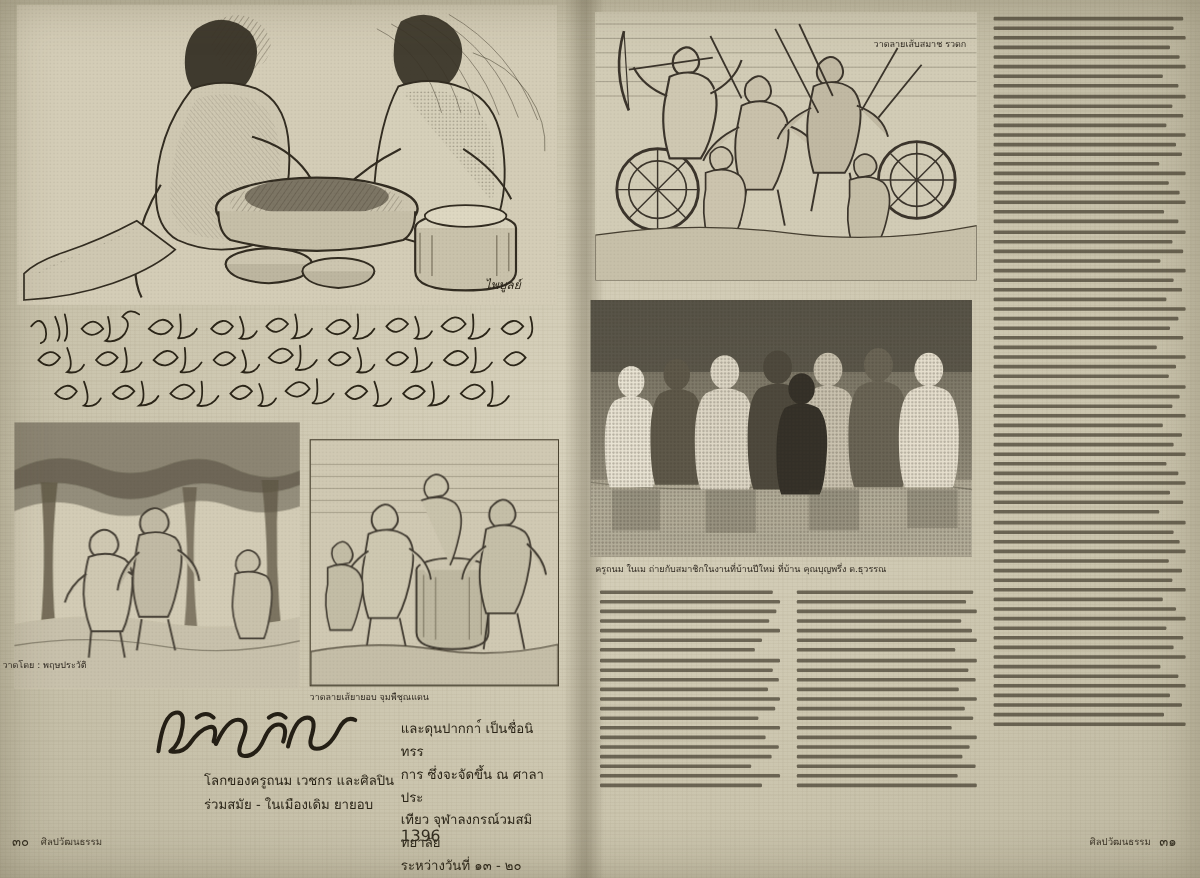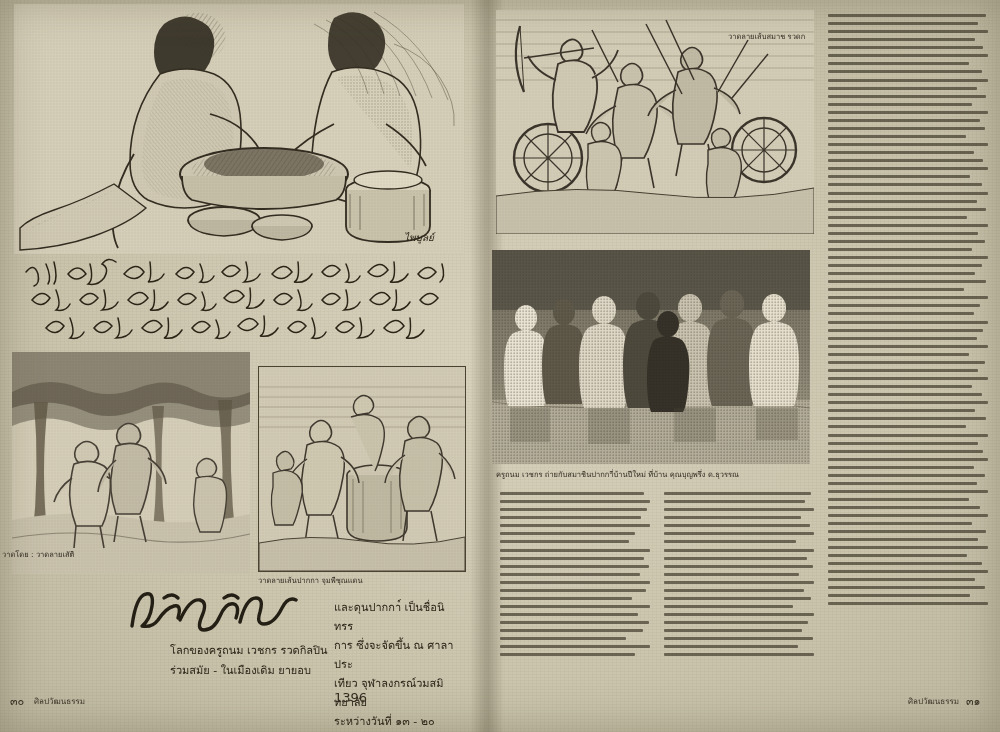--- a/index.html
+++ b/index.html
@@ -206,21 +206,21 @@
           <path d="M104 108 q-16 14 -18 32 M136 106 q16 10 18 26"></path>
         </g>
         <g stroke="#2e2820" stroke-width="1.4" fill="#c8c1ab">
           <path d="M186 112 q8 -10 16 -2 q6 8 -2 14 l-12 2 q-6 -6 -2 -14z"></path>
           <path d="M184 126 q14 -4 26 2 q6 6 4 24 q-2 18 -6 28 l-20 0 q-8 -20 -6 -34z"></path>
         </g>
       </g>
       <rect width="238" height="222" fill="url(#dots)" opacity=".2"></rect>
     </svg>
   </div>
-  <div class="rotcap" style="left:2px;top:548px;width:120px;">วาดโดย : วาดลายเสัติ</div>
+  <div class="rotcap" style="left:2px;top:548px;width:120px;">วาดโดย : พฤษประวัติ</div>
 
   <div class="art" style="left:258px;top:366px;width:206px;height:204px;border:1.5px solid #4a4331;">
     <svg class="ink" viewBox="0 0 206 204" preserveAspectRatio="none">
       <rect width="206" height="204" fill="#d0c9b3"></rect>
       <g opacity=".9">
 
         <g opacity=".35" stroke="#3a3326" stroke-width=".7">
           <path d="M0 20 h206 M0 30 h206 M0 40 h206 M0 50 h206 M0 60 h206"></path>
         </g>
 
@@ -247,34 +247,34 @@
         <g stroke="#2e2820" stroke-width="1.3" fill="#c2bba5">
           <path d="M18 90 q8 -10 14 -2 q6 8 0 14 l-10 2 q-6 -6 -4 -14z"></path>
           <path d="M14 106 q14 -6 24 2 q8 8 4 24 q-4 18 -8 26 l-18 0 q-6 -22 -2 -38z"></path>
         </g>
 
         <path d="M0 176 q50 -10 104 -2 q50 8 102 -4 v34 h-206z" fill="#c4bda7" stroke="#3a3326" stroke-width="1"></path>
       </g>
       <rect width="206" height="204" fill="url(#dots)" opacity=".2"></rect>
     </svg>
   </div>
-  <div class="smallcap" style="position:absolute;left:258px;top:574px;width:210px;">วาดลายเส้นปากกา  จุมพืชุณแดน</div>
+  <div class="smallcap" style="position:absolute;left:258px;top:574px;width:210px;">วาดลายเส้ยายอบ  จุมพืชุณแดน</div>
 
   <div style="position:absolute;left:124px;top:586px;width:180px;height:48px;">
     <svg viewBox="0 0 180 48" width="180" height="48">
       <g fill="none" stroke="#241f15" stroke-width="3.4" stroke-linecap="round" stroke-linejoin="round">
         <path d="M8 40 q4 -30 14 -32 q8 -2 6 12 q-2 14 -10 20 q10 2 16 -6 q8 -12 16 -14 q8 -2 4 12"></path>
         <path d="M56 34 q10 -22 20 -20 q8 2 2 16 q-6 14 2 14 q10 0 16 -14 q6 -14 14 -12 q6 2 2 14"></path>
         <path d="M116 36 q6 -24 16 -24 q8 0 4 14 q-4 12 4 12 q10 0 18 -16 q6 -12 14 -8"></path>
         <path d="M100 12 q8 -6 14 0"></path>
         <path d="M40 12 q8 -6 14 0"></path>
       </g>
     </svg>
   </div>
-  <div class="sub" style="position:absolute;left:170px;top:642px;">โลกของครูถนม  เวชกร  รวดกิลปิน</div>
+  <div class="sub" style="position:absolute;left:170px;top:642px;">โลกของครูถนม  เวชกร  และศิลปิน</div>
   <div class="sub" style="position:absolute;left:170px;top:662px;">ร่วมสมัย - ในเมืองเดิม  ยายอบ</div>
 
   <div class="pagenum" style="position:absolute;left:10px;top:692px;">๓๐</div>
   <div class="footer-small" style="position:absolute;left:34px;top:695px;">ศิลปวัฒนธรรม</div>
 
   <div class="col" style="left:334px;top:598px;width:128px;">
     <div class="midhead">และดุนปากกา์ เป็นชื่อนิทรร</div>
     <div class="midhead">การ ซึ่งจะจัดขึ้น ณ ศาลาประ</div>
     <div class="midhead">เทียว  จุฬาลงกรณ์วมสมิทยาลัย</div>
     <div class="midhead">ระหว่างวันที่ ๑๓ - ๒๐ กันยายน</div>
@@ -401,21 +401,21 @@
 
       <g opacity=".25" fill="#4a4538">
         <rect x="18" y="158" width="40" height="34"></rect>
         <rect x="96" y="158" width="42" height="36"></rect>
         <rect x="182" y="158" width="42" height="34"></rect>
         <rect x="264" y="158" width="42" height="32"></rect>
       </g>
       <rect width="318" height="214" fill="url(#halftone)"></rect>
     </svg>
   </div>
-  <div class="smallcap" style="position:absolute;left:496px;top:468px;width:320px;">ครูถนม  เวชกร  ถ่ายกับสมาชินปากกาี่บ้านปีใหม่  ที่บ้าน  คุณบุญพรึ่ง  ด.ธุวรรณ</div>
+  <div class="smallcap" style="position:absolute;left:496px;top:468px;width:320px;">ครูถนม  ในเม  ถ่ายกับสมาชิกในงานที่บ้านปีใหม่  ที่บ้าน  คุณบุญพรึ่ง  ด.ธุวรรณ</div>
 
   <div class="col" style="left:500px;top:492px;width:150px;">
     <div class="line" style="width:96%"></div>
       <div class="line" style="width:100%"></div>
     <div class="line" style="width:98%"></div>
       <div class="line" style="width:94%"></div>
     <div class="line" style="width:100%"></div>
       <div class="line" style="width:90%"></div>
     <div class="line" style="width:86%"></div>
     <div class="line" style="width:100%;margin-top:6px"></div>

